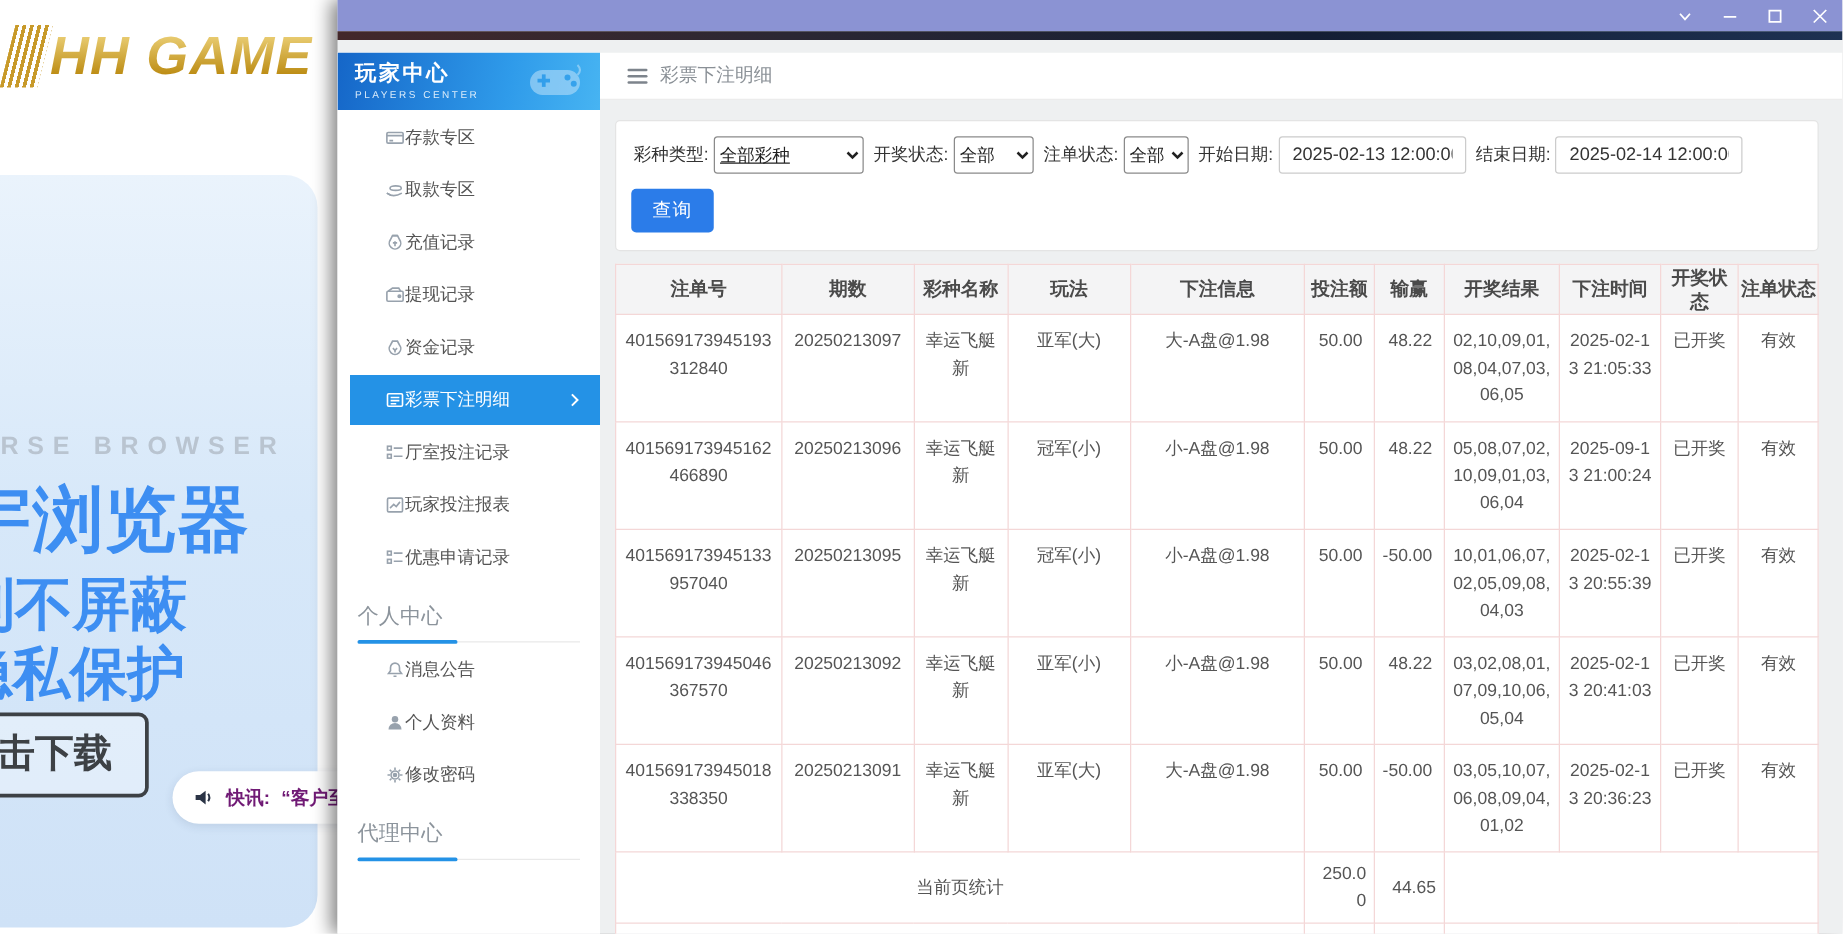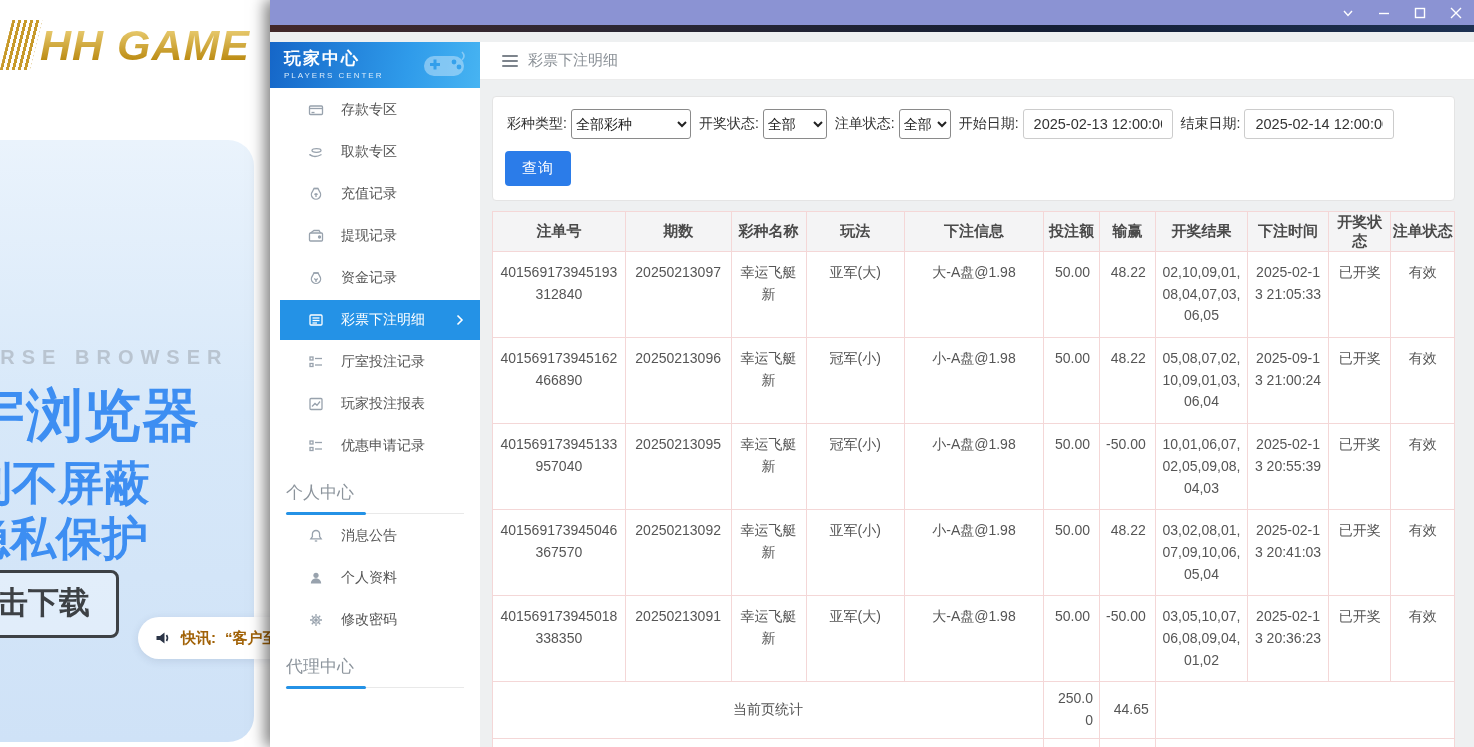--- a/index.html
+++ b/index.html
@@ -16,56 +16,56 @@
   .ad-card { position:absolute; left:-24px; top:140px; width:278px; height:602px; border-radius:26px;
     background:linear-gradient(180deg,#eaf3fc 0%,#d7e8f9 45%,#cfe2f7 100%); }
   .ad-en  { position:absolute; left:4px;  top:206px; font-size:20px; font-weight:bold; color:#b9c4d0; letter-spacing:7px; white-space:nowrap; }
   .ad-cn1 { position:absolute; left:-8px;  top:238px; font-size:57px; font-weight:bold; color:#3d8ef2; white-space:nowrap; letter-spacing:1px; }
   .ad-cn2 { position:absolute; left:-10px; top:313px; font-size:46px; font-weight:bold; color:#3d8ef2; white-space:nowrap; }
   .ad-cn3 { position:absolute; left:-12px; top:368px; font-size:46px; font-weight:bold; color:#3d8ef2; white-space:nowrap; }
   .ad-btn { position:absolute; left:-16px; top:430px; border:3px solid #3d4145; border-radius:8px;
     padding:9px 26px 11px 34px; font-size:31px; font-weight:bold; color:#3d4145; background:rgba(255,255,255,.35); cursor:pointer; }
   .ticker { position:absolute; left:138px; top:617px; height:42px; width:200px; background:#fff; border-radius:21px;
     display:flex; align-items:center; gap:9px; padding-left:17px; box-shadow:0 2px 8px rgba(40,60,90,.12);
-    color:#a16207; font-size:15px; font-weight:bold; white-space:nowrap; overflow:hidden; }
+    color:#701a75; font-size:15px; font-weight:bold; white-space:nowrap; overflow:hidden; }
 
   
   .window { position:absolute; left:270px; top:0; width:1204px; height:747px; box-shadow:-5px 0 14px rgba(0,0,0,.5); background:#eef0f1; }
   .titlebar { height:25px; background:#8b93d3; display:flex; justify-content:flex-end; align-items:center; gap:20px; padding-right:10px; }
   .tb-btn { width:16px; height:16px; display:flex; align-items:center; justify-content:center; cursor:pointer; }
   .dark-strip { height:7px; background:linear-gradient(90deg,#43282a 0%,#2b2733 30%,#141e34 65%,#1d3152 100%); }
   .app { display:flex; height:715px;margin-top:10px; }
 
   
   .sidebar { width:210px; background:#fff; position:relative; flex:none; overflow:hidden; }
   .side-header { height:46px; background:linear-gradient(100deg,#1566c8 0%,#2f9bea 65%,#47b4f2 100%); color:#fff; padding:5px 0 0 14px; position:relative; overflow:hidden; }
   .side-title { font-size:17px; font-weight:bold; letter-spacing:2px; }
   .side-sub { font-size:8px; letter-spacing:2px; color:#d9ebfa; margin-top:1px; }
   .gamepad { position:absolute; right:10px; top:6px; opacity:.55; }
   .sec-h { margin:15px 16px 0; padding-bottom:9px; font-size:17px; color:#8c949c; border-bottom:1px solid #e9e9e9; position:relative; }
   .sec-h::after { content:''; position:absolute; left:0; bottom:-2px; width:80px; height:3px; background:#2492e6; border-radius:2px; }
-  .item { height:40px; display:flex; align-items:center; margin-left:10px; padding-left:28px; gap:17px; font-size:14px; color:#555; cursor:pointer; position:relative; margin-top:2px; }
+  .item { height:40px; display:flex; align-items:center; margin-left:10px; padding-left:28px; font-size:14px; color:#555; cursor:pointer; position:relative; margin-top:2px; }
   .item svg { color:#98a2ad; flex:none; }
   .item.active { background:#2492e6; color:#fff; }
   .item.active svg { color:#fff; }
   .item .chev { position:absolute; right:16px; display:flex; }
   .side-bottom-bar { position:absolute; bottom:0; left:10px; right:0; height:9px; background:#2492e6; }
 
   
   .main { flex:1; padding:0 19px 0 12px; position:relative; overflow:hidden; }
   .topbar { margin:0 -19px 0 -12px; background:#fff; height:38px; display:flex; align-items:center; gap:10px; padding-left:22px; color:#8a9096; font-size:15px; border-bottom:1px solid #ececec; }
   .hamb { display:flex; flex-direction:column; gap:3px; cursor:pointer; }
   .hamb i { width:16px; height:2px; background:#7d848c; border-radius:1px; }
 
   .filter-panel { margin-top:16px; background:#fff; border:1px solid #e4e4e4; border-radius:4px; padding:12px 12px 14px; font-size:14px; color:#333; }
   .f-row { display:flex; align-items:center; }
   .f-row label { margin:0 4px 0 8px; }
   .f-row label:first-child { margin-left:2px; }
   select { height:30px; border:1px solid #8a8a8a; border-radius:3px; font-size:14px; color:#222; background:#fff; }
-  .sel-lottery { width:120px; } .sel-draw { width:64px; } .sel-order { width:52px; }
+  .sel-lottery { width:120px;text-decoration:underline; } .sel-draw { width:64px; } .sel-order { width:52px; }
   input.date { height:30px; width:150px; border:1px solid #ccc; border-radius:3px; font-size:14.5px; color:#333; padding:0 10px; }
   .btn-search { margin-top:12px; background:#2b7ce9; color:#fff; border:none; border-radius:4px; font-size:15px; padding:8px 17px; cursor:pointer; letter-spacing:1px; }
 
   table.bet { margin-top:10px; width:100%; border-collapse:collapse; table-layout:fixed; background:#fff; color:#555; }
   .bet th, .bet td { border:1px solid #f4d7d7; }
   .bet thead th { background:#f4f4f5; font-weight:bold; color:#4a4a4a; font-size:15px; height:40px; padding:0 1px; }
   .bet td { padding:10px 5px; text-align:center; vertical-align:top; line-height:1.55; word-break:break-all; font-size:14px; }
   .bet td.num { text-align:right; padding-right:9px; }
   .bet tr.data { height:76px; }
   .bet tr.sum td { vertical-align:middle; height:38px; padding:6px; }

